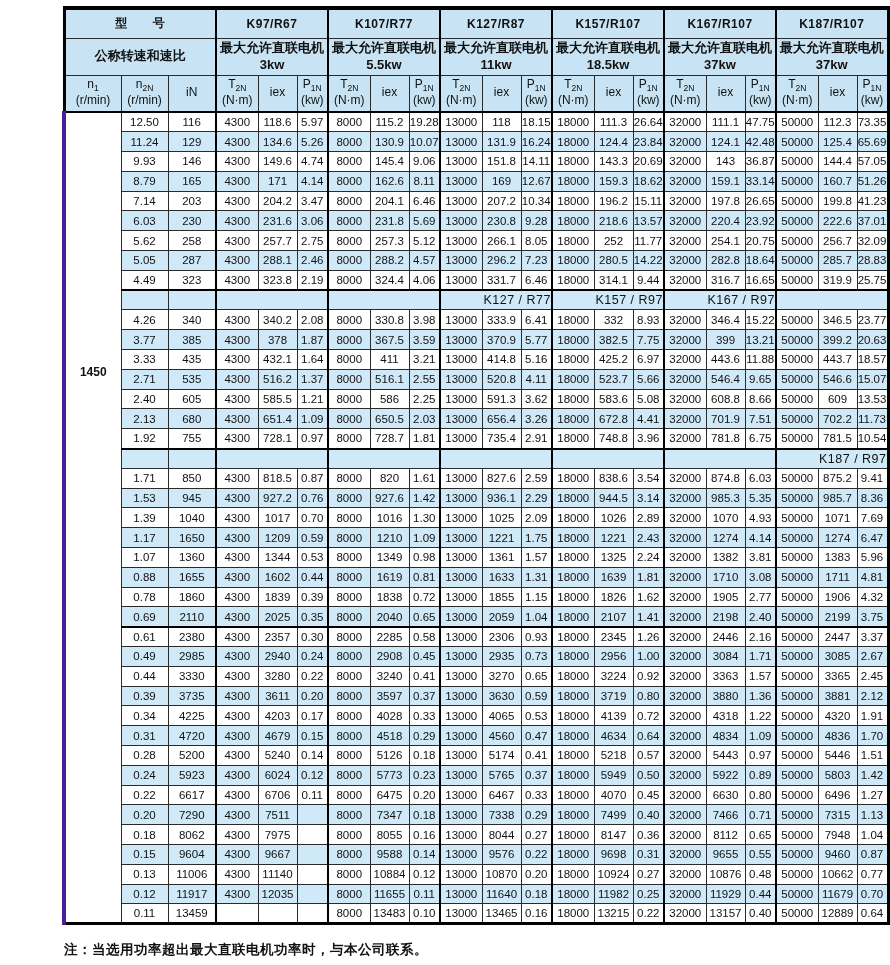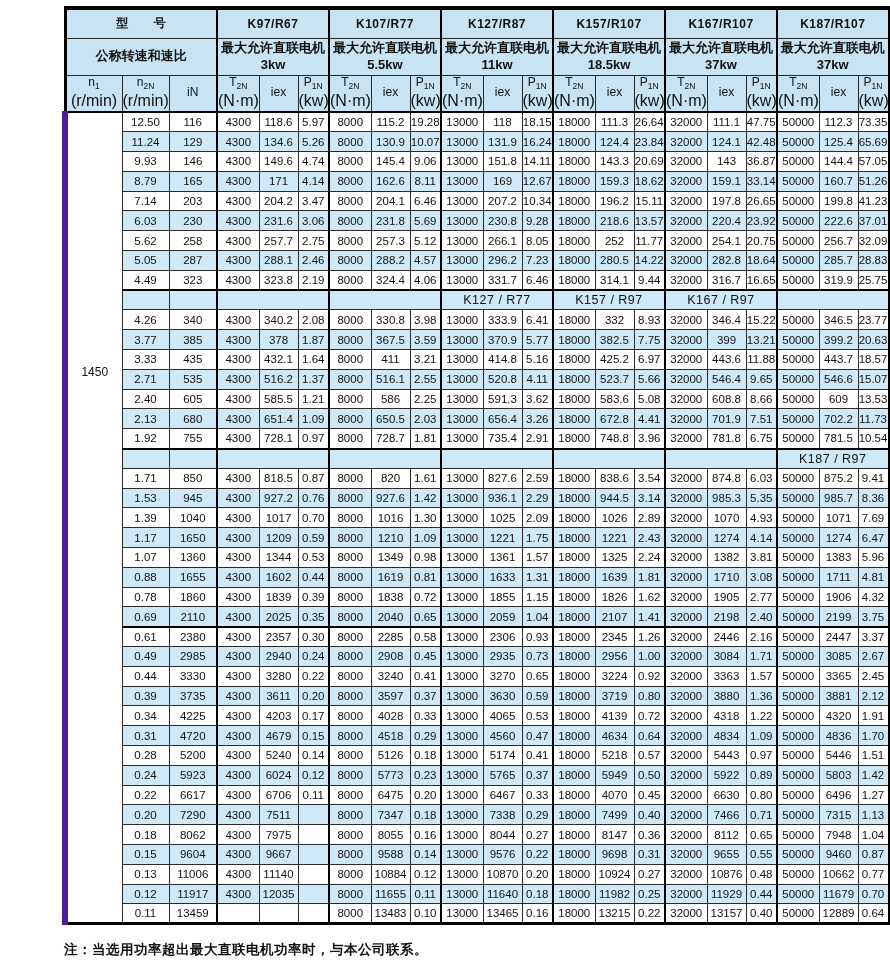--- a/index.html
+++ b/index.html
@@ -16,29 +16,29 @@
   }
   th, td {
     border:1px solid #2a2a2a; padding:0; text-align:center;
     vertical-align:middle; overflow:hidden; white-space:nowrap;
   }
   thead th { background:var(--header-bg,#c8e4f4); font-weight:normal; }
   tr.h-models th { height:30px; font-size:12px; font-weight:600; letter-spacing:.5px; }
   tr.h-motor th { height:37px; font-size:13px; font-weight:700; line-height:1.3; }
   tr.h-cols th { height:37px; font-size:12px; line-height:1.15; font-weight:400; }
   tr.h-cols sub { font-size:8.5px; }
-  tr.h-cols .unit { font-size:16px; }
+  tr.h-cols .unit { font-size:12px; }
   tr.h-cols { border-bottom:2px solid #8b5cf6; }
   tr.h-cols th { border-bottom:2px solid #000; }
   .gstart { border-left:2px solid #000 !important; }
   tbody td { height:19.8px; font-size:11.5px; }
   tbody tr.stripe td { background:var(--stripe-bg,#cfe9f8); }
   tbody tr.block-start td { border-top:2px solid #000; }
-  tbody tr.subheader td { font-size:12.5px; letter-spacing:.5px; }
-  td.n1-cell { position:relative; background:#ffffff !important; border-left:6px solid #4c1d95; }
+  tbody tr.subheader td { font-size:12.5px; letter-spacing:.5px;text-align:right; }
+  td.n1-cell { position:relative; background:#ffffff !important; border-left:4px solid #4c1d95;font-weight:bold; }
   td.n1-cell .n1-val {
     position:absolute; top:252px; left:0; width:100%;
     text-align:center; font-size:12px;
   }
   .note {
     margin:16px 0 0 64px; font-size:13.5px; font-weight:600; letter-spacing:.5px;
   }
   col.c-n1{width:57px} col.c-n2n{width:47px} col.c-in{width:48px}
   col.c-t2n{width:42px} col.c-iex{width:39px} col.c-p1n{width:31px}
 </style>

